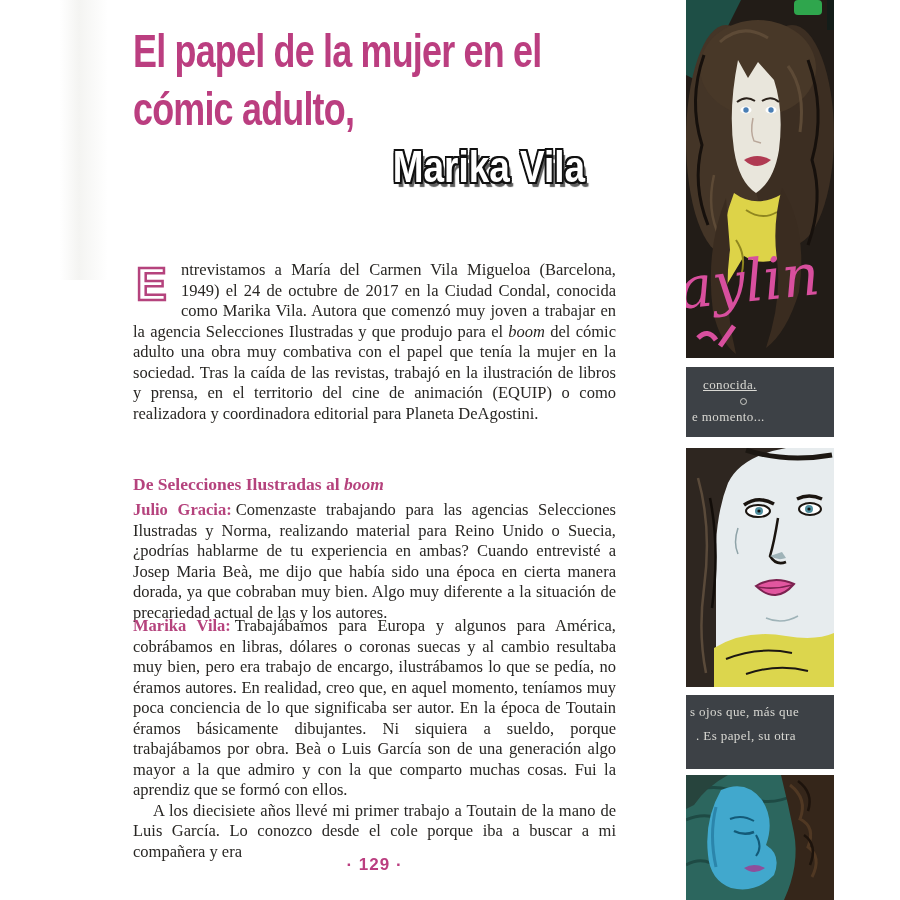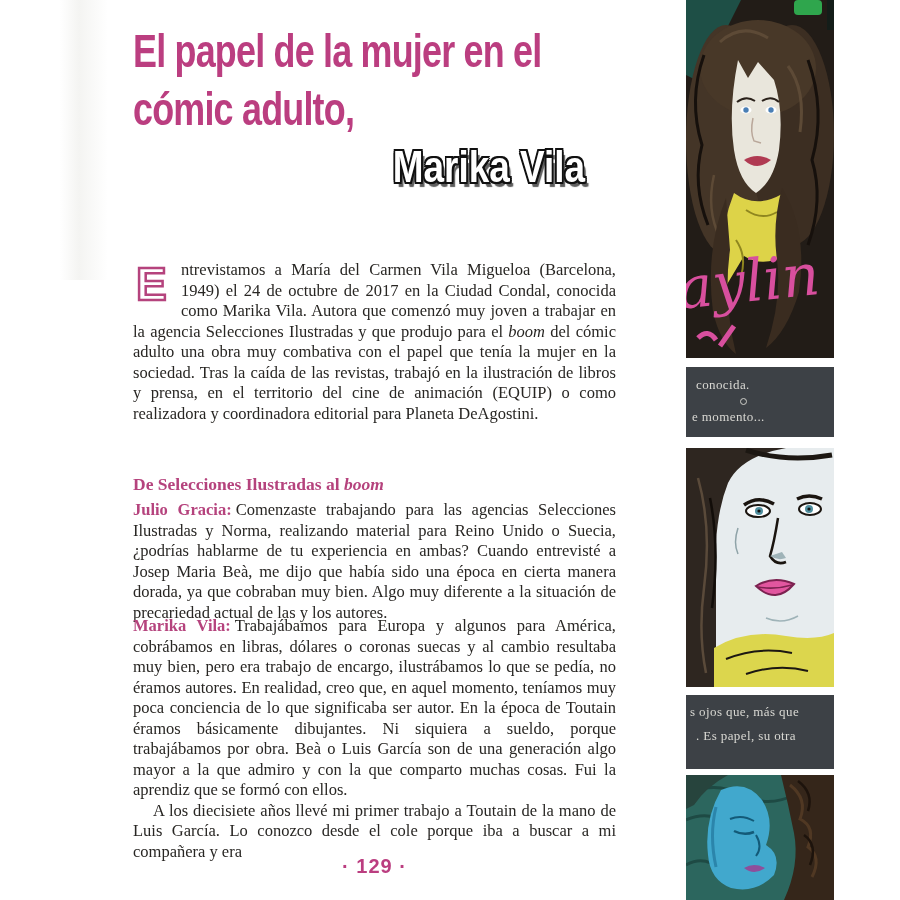--- a/index.html
+++ b/index.html
@@ -33,21 +33,21 @@
   .dropcap-svg{float:left;margin:2px 8px 0 0;}
   .heading{top:474px;font-size:17.5px;font-weight:700;color:#b5437d;}
   .heading i{font-weight:700;}
   .qa1{top:500px;}
   .qa2{top:616px;}
   .speaker{font-weight:700;color:#b5437d;margin-right:4px;margin-top:28px;}
   .indent-para{text-indent:20px;margin-top:0;}
   .page-number{
     position:absolute;left:133px;top:855px;width:483px;text-align:center;
     font-family:"Liberation Sans", sans-serif;font-weight:700;
-    font-size:20px;color:#bb3e80;letter-spacing:1px;
+    font-size:17px;color:#bb3e80;letter-spacing:1px;
   }
   
   .comic-strip{position:absolute;left:686px;top:0;width:148px;height:900px;}
   .panel{position:absolute;left:0;width:148px;overflow:hidden;}
   .caption-panel{
     background:#3d4146;color:#d9d8d3;font-size:13px;line-height:16px;
     letter-spacing:.4px;
   }
   .caption-line{display:block;}
   .cap-dot{display:inline-block;width:5px;height:5px;border-radius:50%;
@@ -114,21 +114,21 @@
       <path d="M60 210 Q76 221 91 212" stroke="#8f861f" stroke-width="2" fill="none"></path>
       <path d="M50 240 Q61 256 55 276" stroke="#8f861f" stroke-width="2" fill="none"></path>
       <path d="M96 188 Q122 230 113 292 Q101 332 80 348 Q96 300 91 260 Q86 224 96 188 Z" fill="#3a2c20"></path>
       <path d="M40 198 Q19 250 27 312 Q34 342 50 354 Q37 300 44 250 Z" fill="#3a2c20"></path>
       <text x="-6" y="308" transform="rotate(-6 0 308)" font-family="DejaVu Serif, serif" font-style="italic" font-size="58" fill="#d84f9e">aylin</text>
       <path d="M12 338 Q22 328 30 340 M34 346 L48 326" stroke="#d84f9e" stroke-width="5" fill="none"></path>
     </svg>
   </div>
 
   <div class="panel caption-panel" style="top:367px;height:70px;padding:10px 6px;box-sizing:border-box;">
-    <span class="caption-line" style="margin-left:4px;">conocida.</span>
+    <span class="caption-line" style="margin-left:11px;text-decoration:underline;">conocida.</span>
     <span class="cap-dot"></span>
     <span class="caption-line">e momento...</span>
   </div>
 
   <div class="panel" style="top:448px;height:239px;">
     <svg width="148" height="239" viewBox="0 0 148 239">
       <rect width="148" height="239" fill="#e7ecee"></rect>
       <path d="M0 0 L100 0 Q55 8 42 35 Q32 60 30 95 L30 239 L0 239 Z" fill="#2e2620"></path>
       <path d="M12 30 Q26 80 18 140 Q12 185 20 225" stroke="#5a4a3a" stroke-width="2.5" fill="none"></path>
       <path d="M24 50 Q34 100 26 160" stroke="#120d09" stroke-width="2.5" fill="none"></path>

